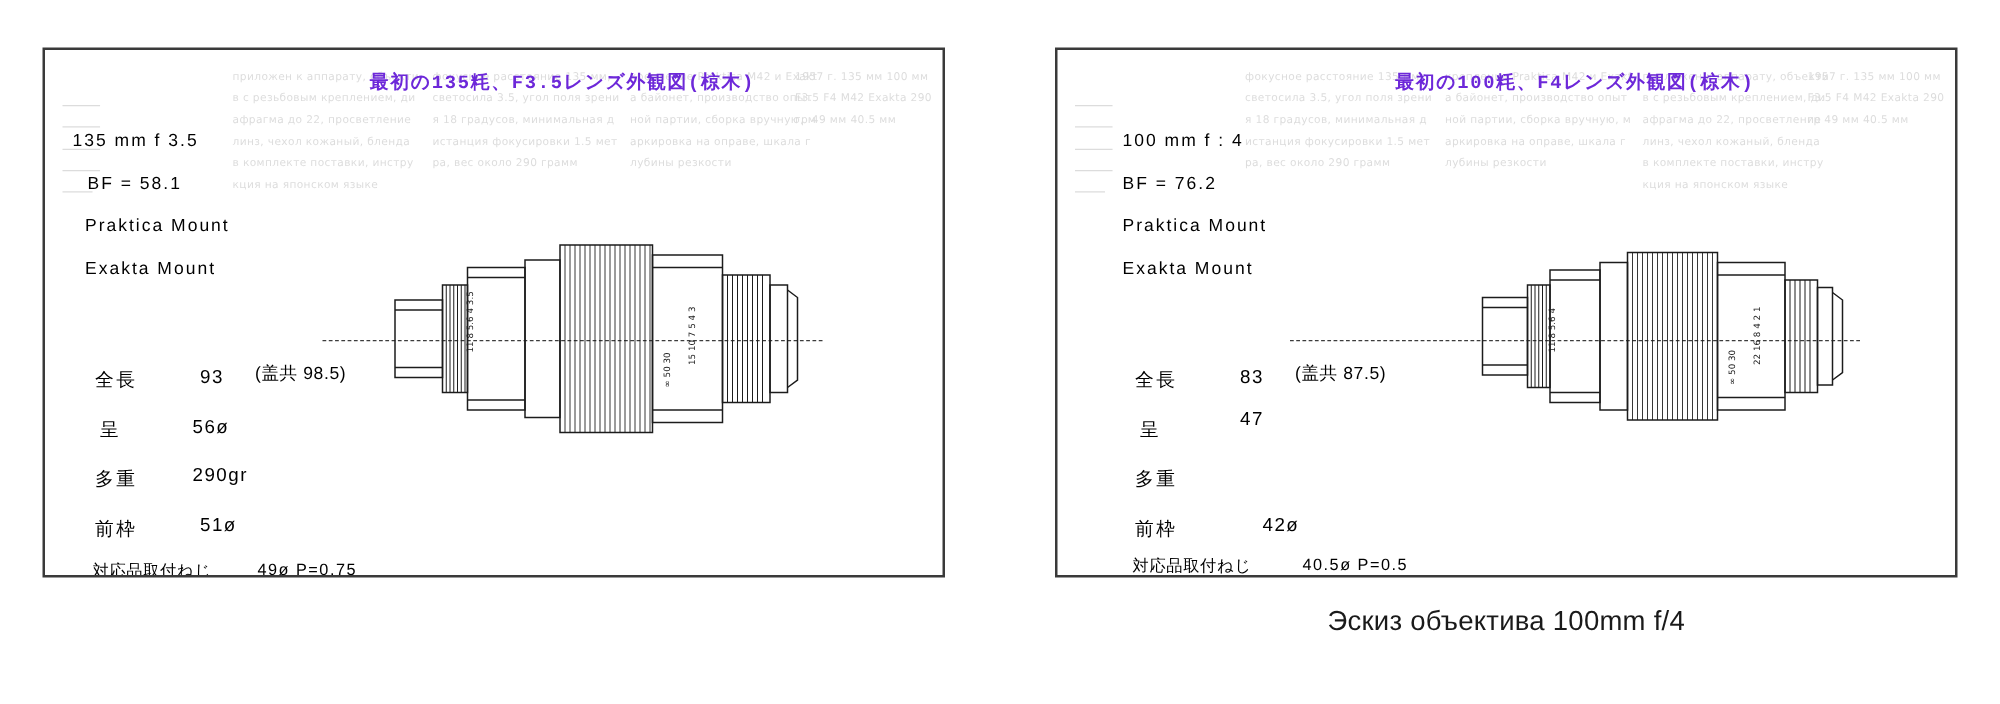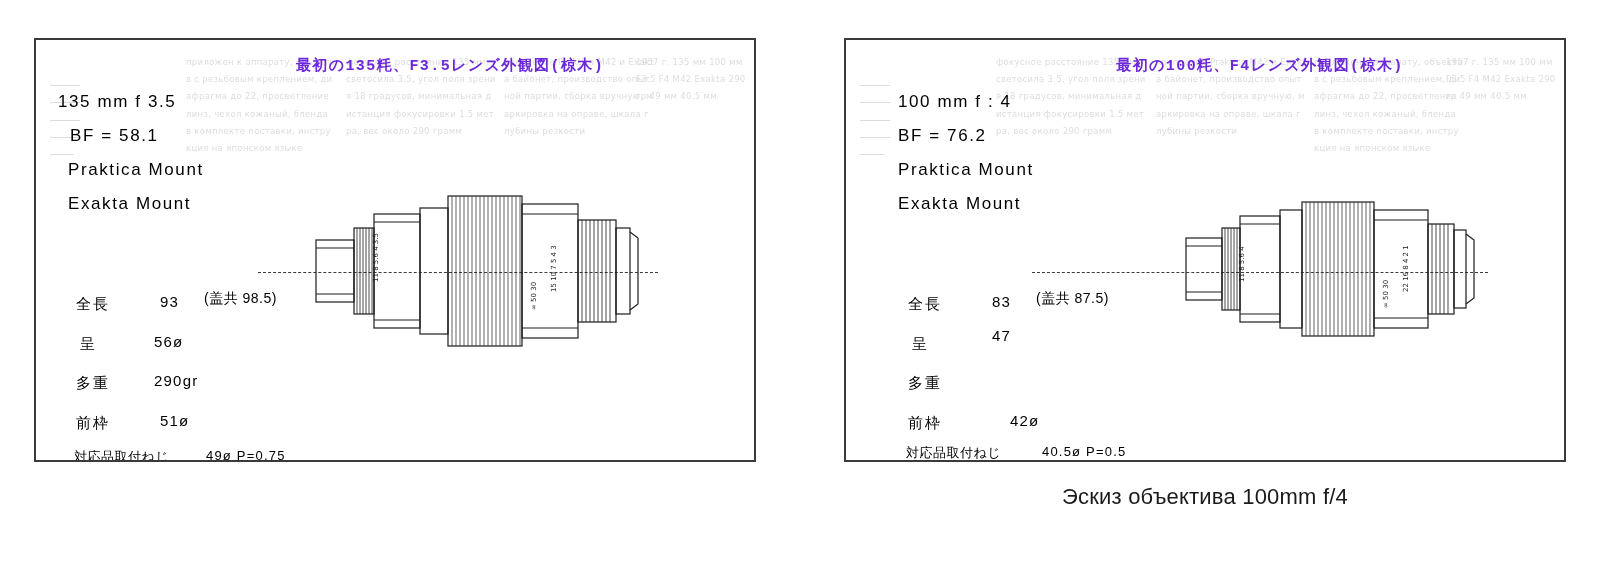--- a/index.html
+++ b/index.html
@@ -80,21 +80,21 @@
     color: #6d28d9;
     letter-spacing: 1.4px;
     font-weight: 600;
     white-space: nowrap;
   }
   .scan-title.right-align {
     text-align: center;
     padding-left: 110px;
   }
   .hw-line { position: absolute; white-space: nowrap; }
-  .hw-1 { font-size: 17px; letter-spacing: 1.6px; }
+  .hw-1 { font-size: 14px; letter-spacing: 1.6px; margin-top: 12px; }
   .hw-2 { font-size: 15px; letter-spacing: 1.2px; }
   .hw-cjk {
     font-family: "DejaVu Sans", sans-serif;
     font-style: normal;
     font-size: 15px;
     letter-spacing: 2px;
   }
   .hw-small { font-size: 14px; letter-spacing: 0.5px; }
 
   .axis {

